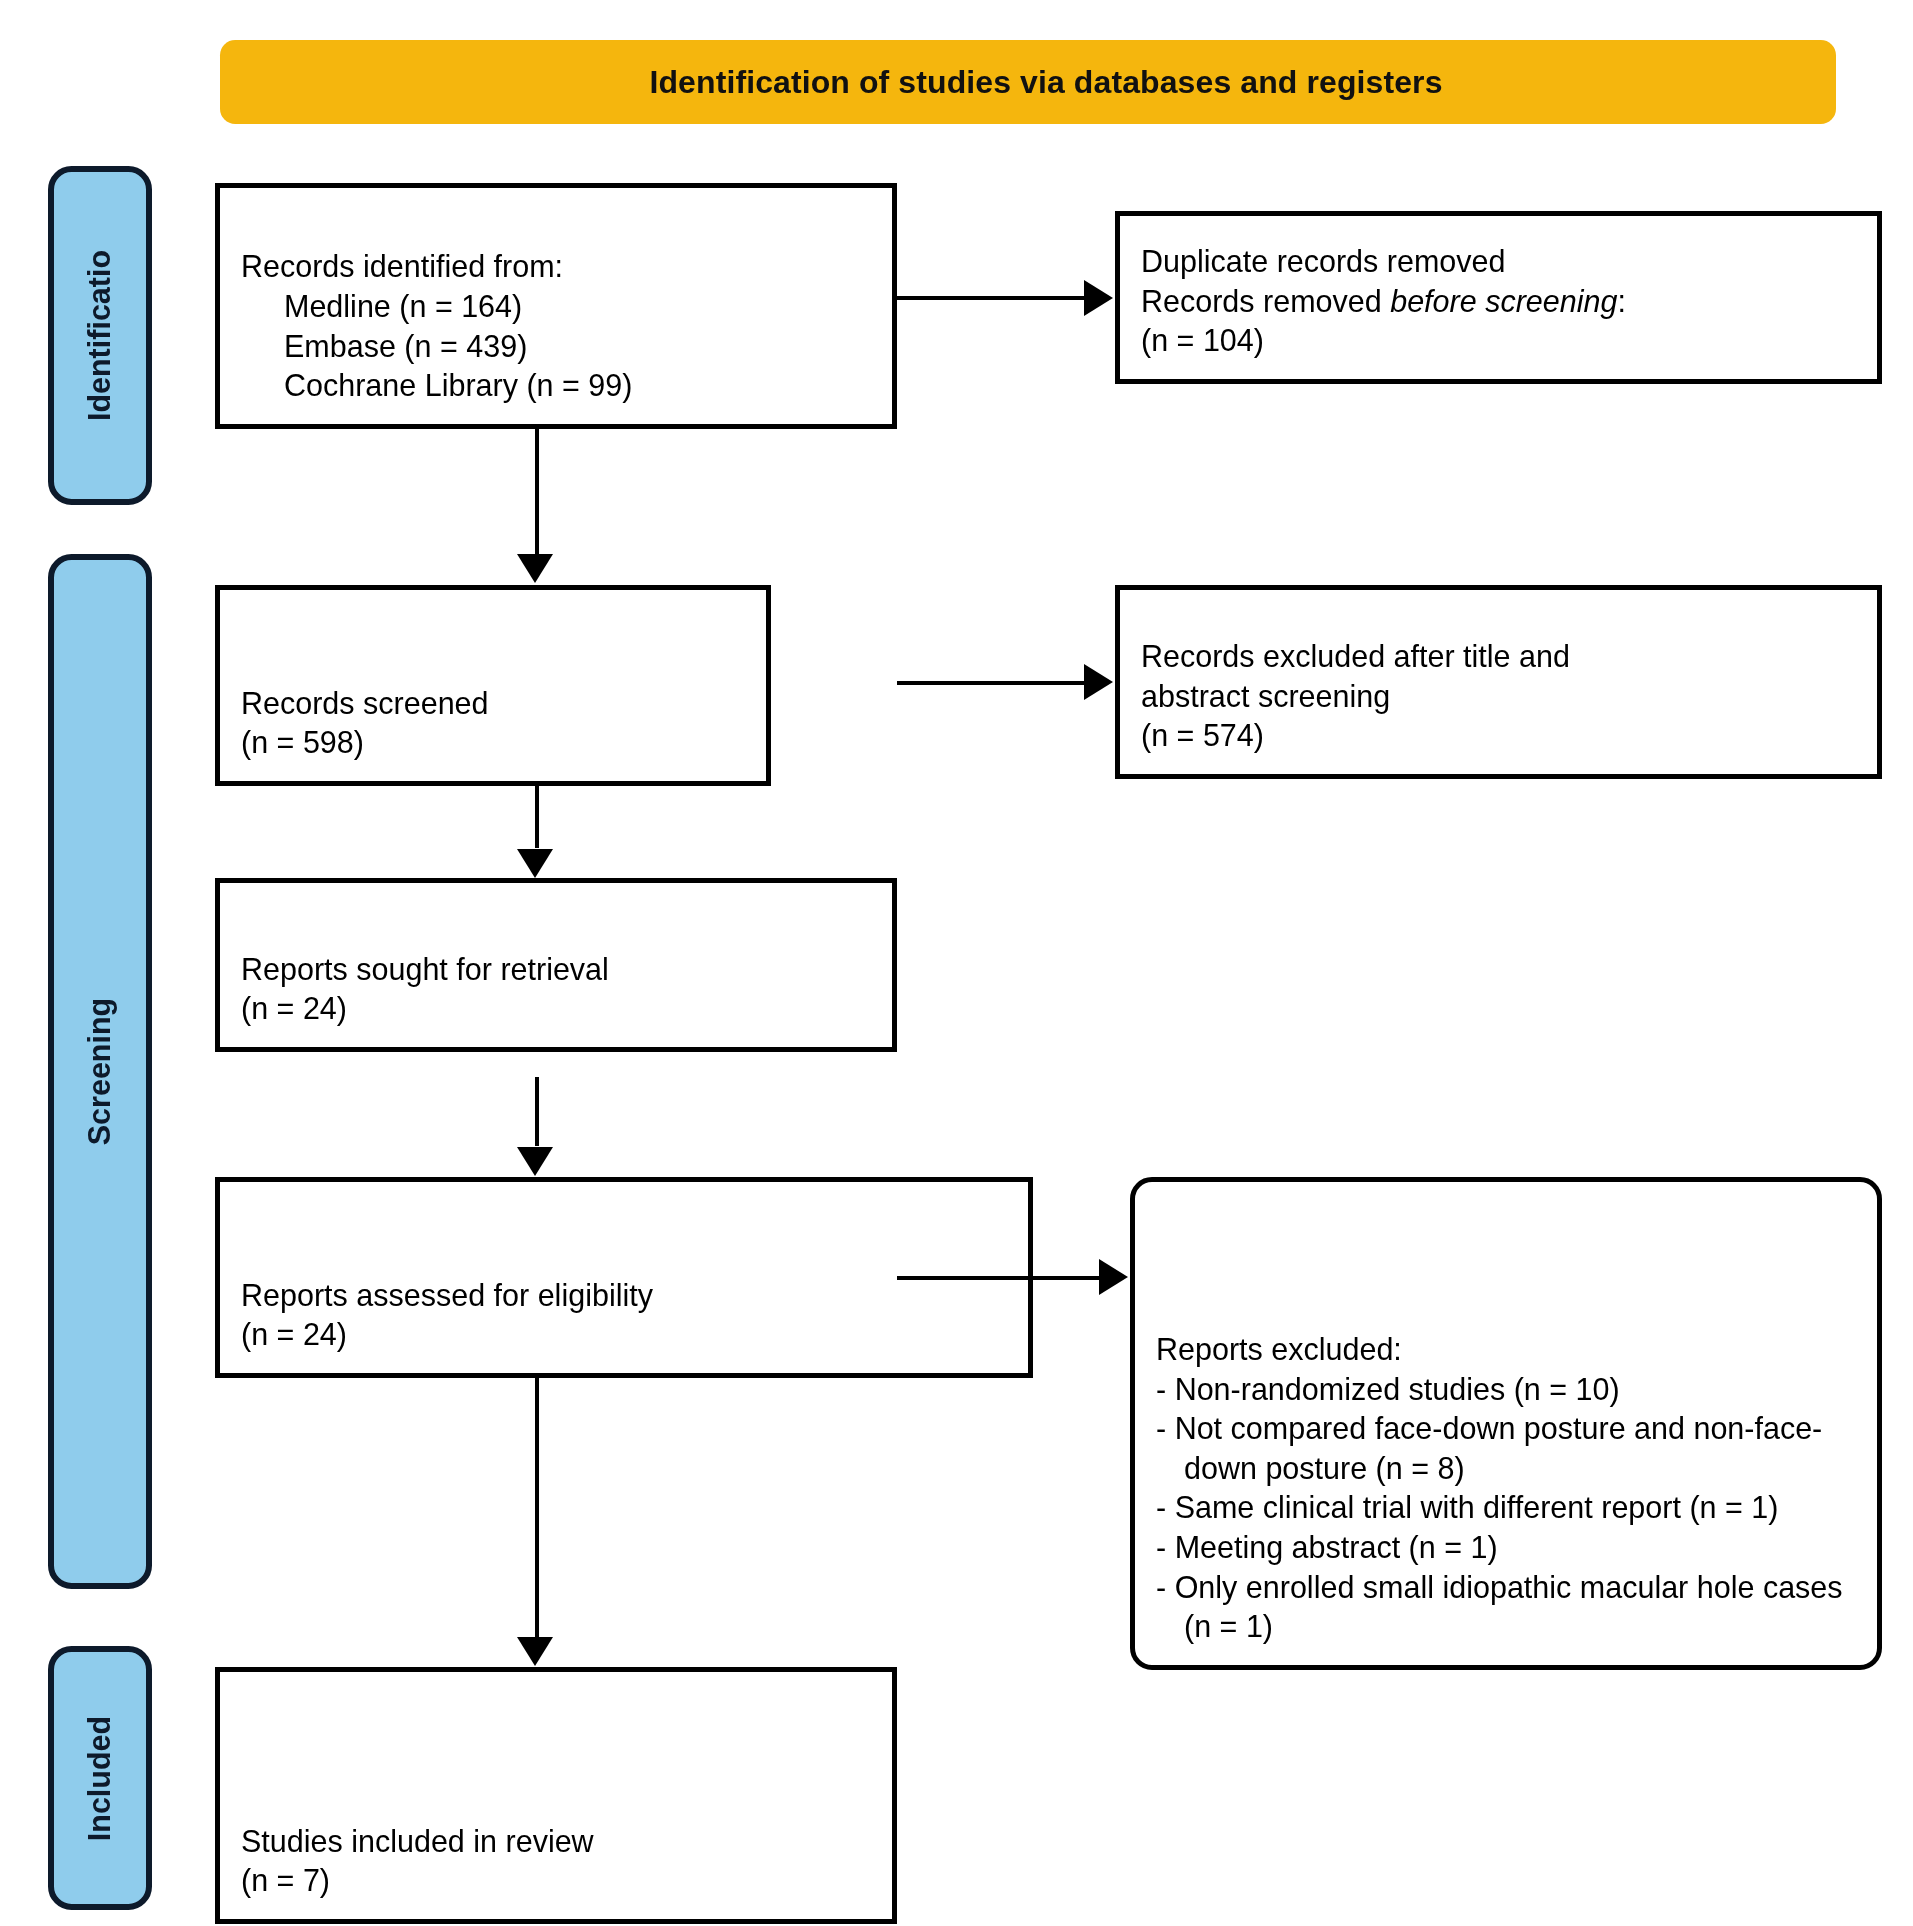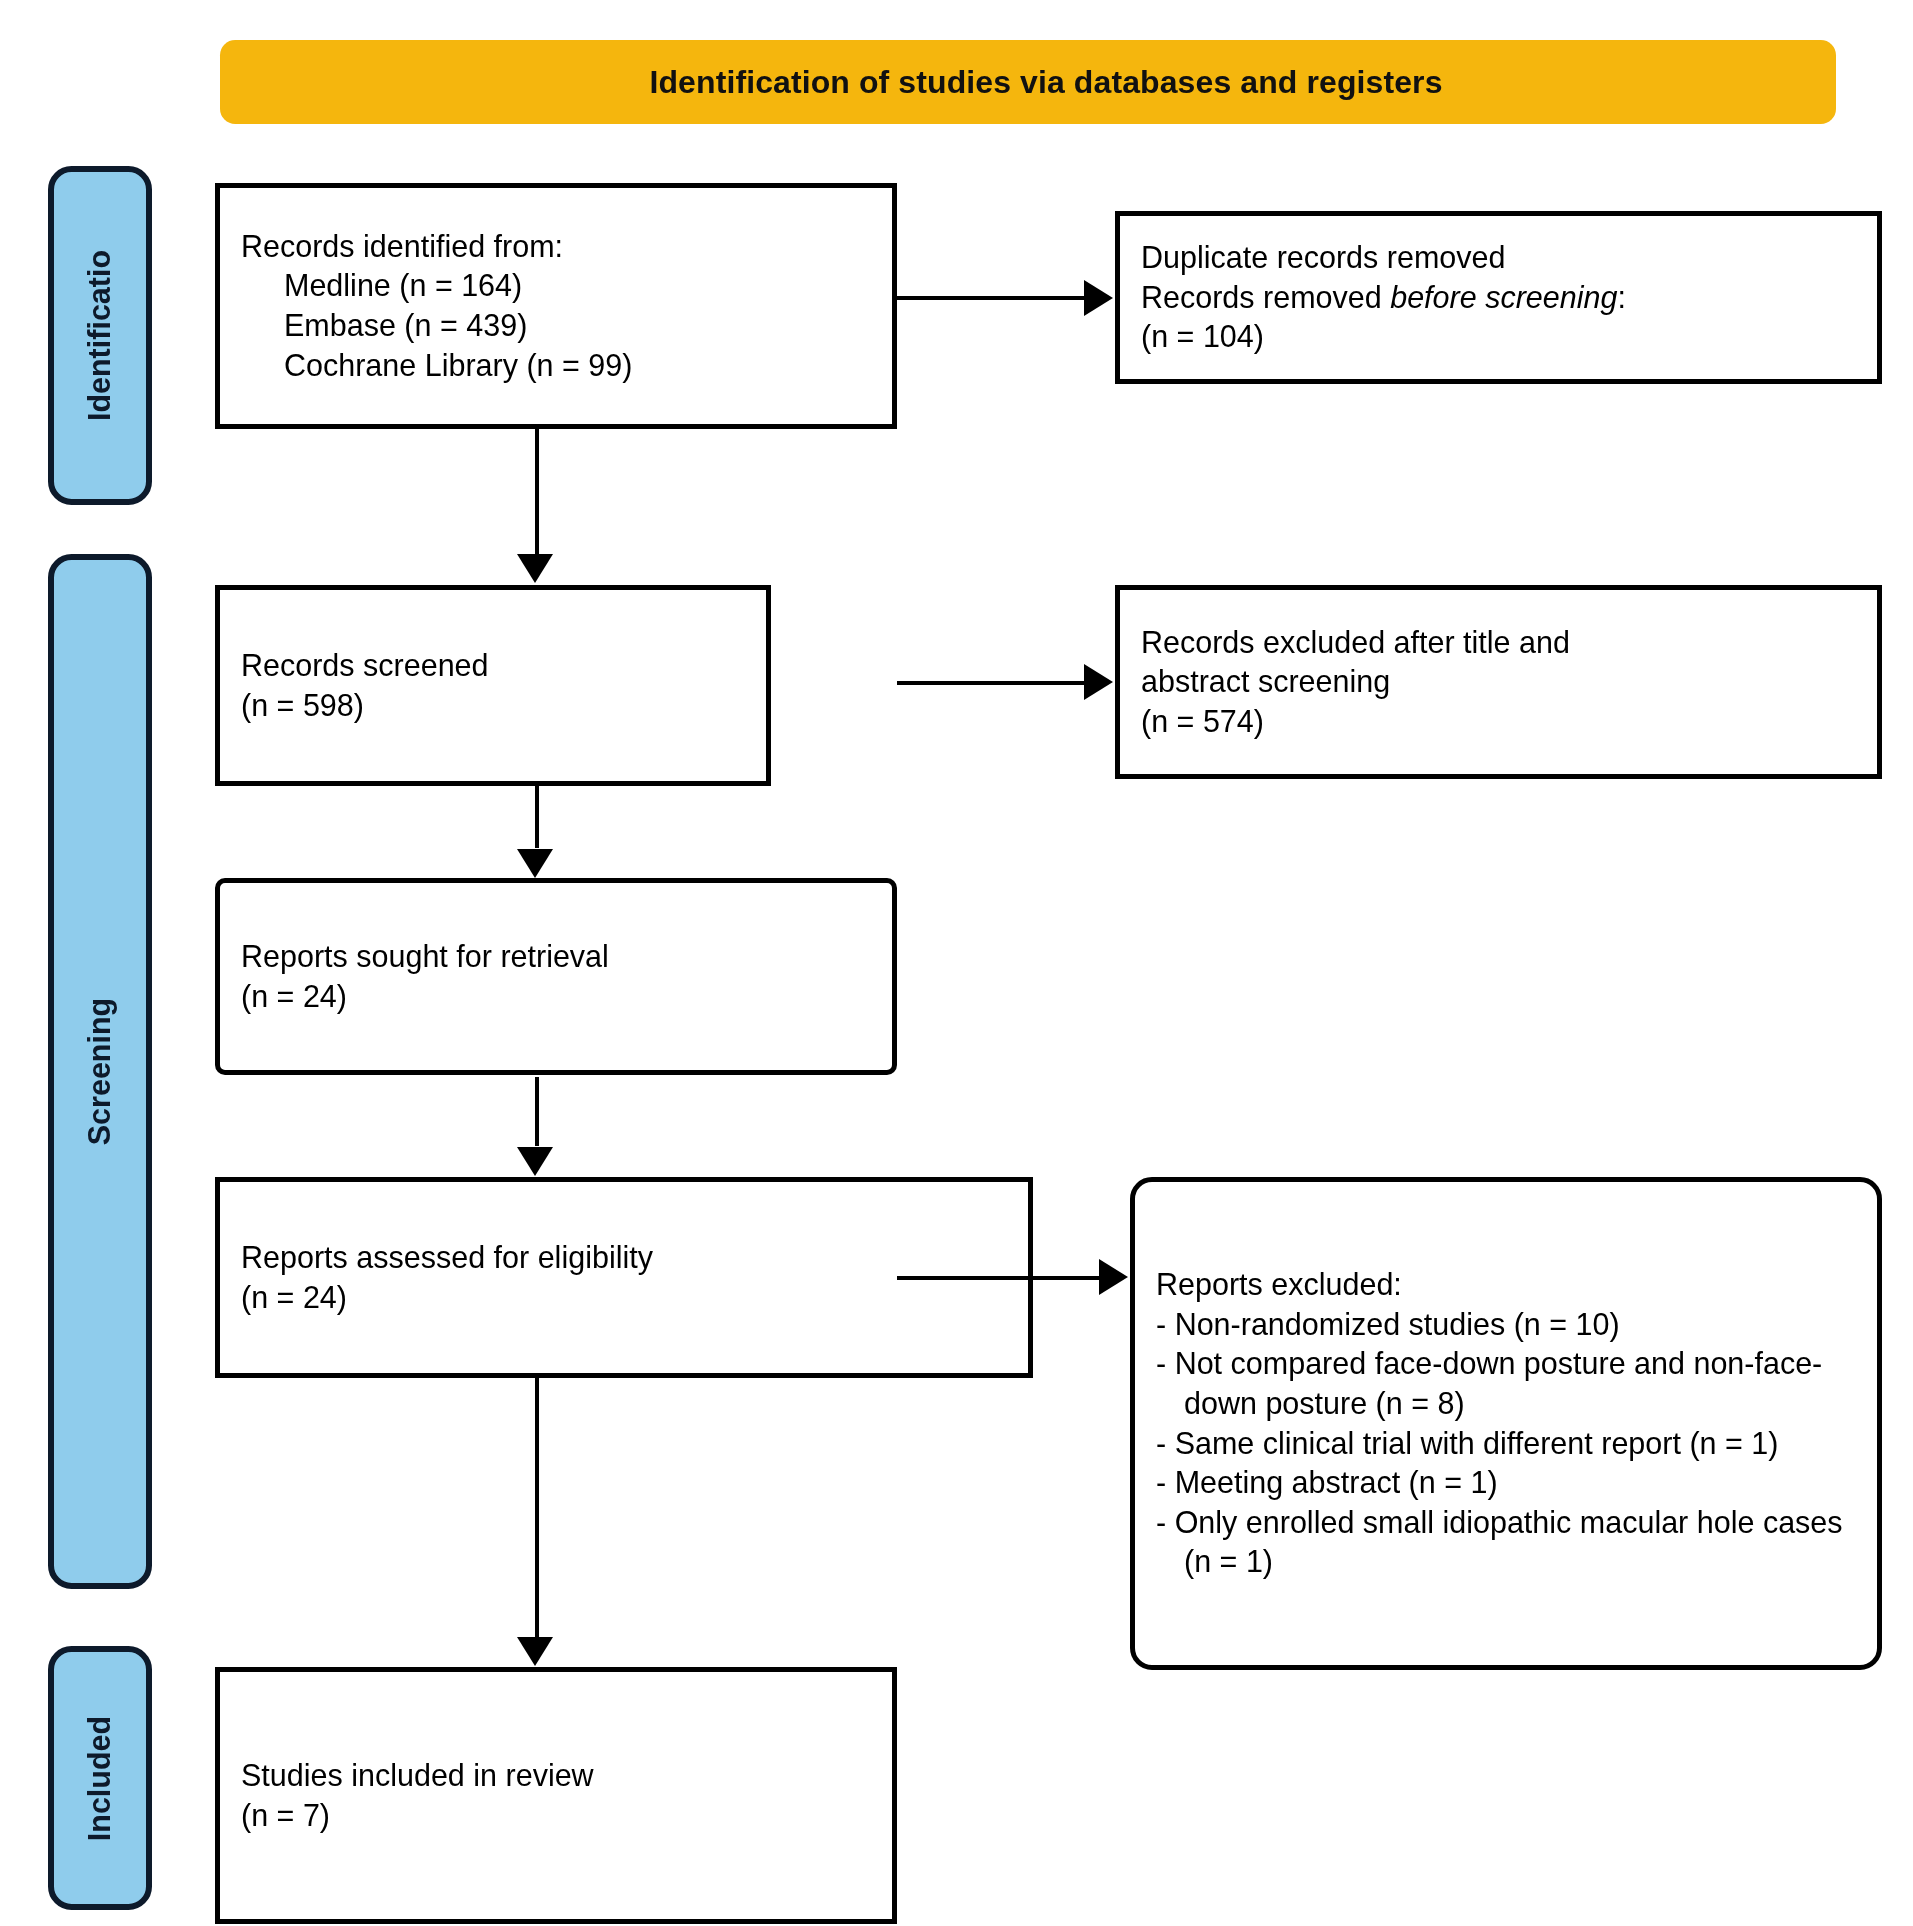--- a/index.html
+++ b/index.html
@@ -65,38 +65,38 @@
 
   
   .box {
     position: absolute;
     background: #ffffff;
     border: 5.5px solid #000000;
     box-sizing: border-box;
     padding: 18px 21px;
     display: flex;
     flex-direction: column;
-    justify-content: center;
+    justify-content: flex-end;
   }
   .box-line {
     font-size: 30.5px;
     line-height: 1.30;
     color: #000000;
   }
   .indent-1 { padding-left: 43px; }
   .hang {
     padding-left: 28px;
     text-indent: -28px;
   }
   .ital { font-style: italic; }
 
   
   #box-identified   { left: 215px; top: 183px;  width: 682px; height: 246px; }
   #box-screened     { left: 215px; top: 585px;  width: 556px; height: 201px; }
-  #box-sought       { left: 215px; top: 878px; width: 682px; height: 197px; border-radius: 10px; }
+  #box-sought       { left: 215px; top: 878px; width: 682px; height: 174px; }
   #box-assessed     { left: 215px; top: 1177px; width: 818px; height: 201px; }
   #box-included     { left: 215px; top: 1667px; width: 682px; height: 257px; }
 
   
   #box-removed      { left: 1115px; top: 211px;  width: 767px; height: 173px; }
   #box-excluded-ta  { left: 1115px; top: 585px;  width: 767px; height: 194px; }
   #box-excluded-rep { left: 1130px; top: 1177px; width: 752px; height: 493px; border-radius: 22px; }
 
   
   .vline {

